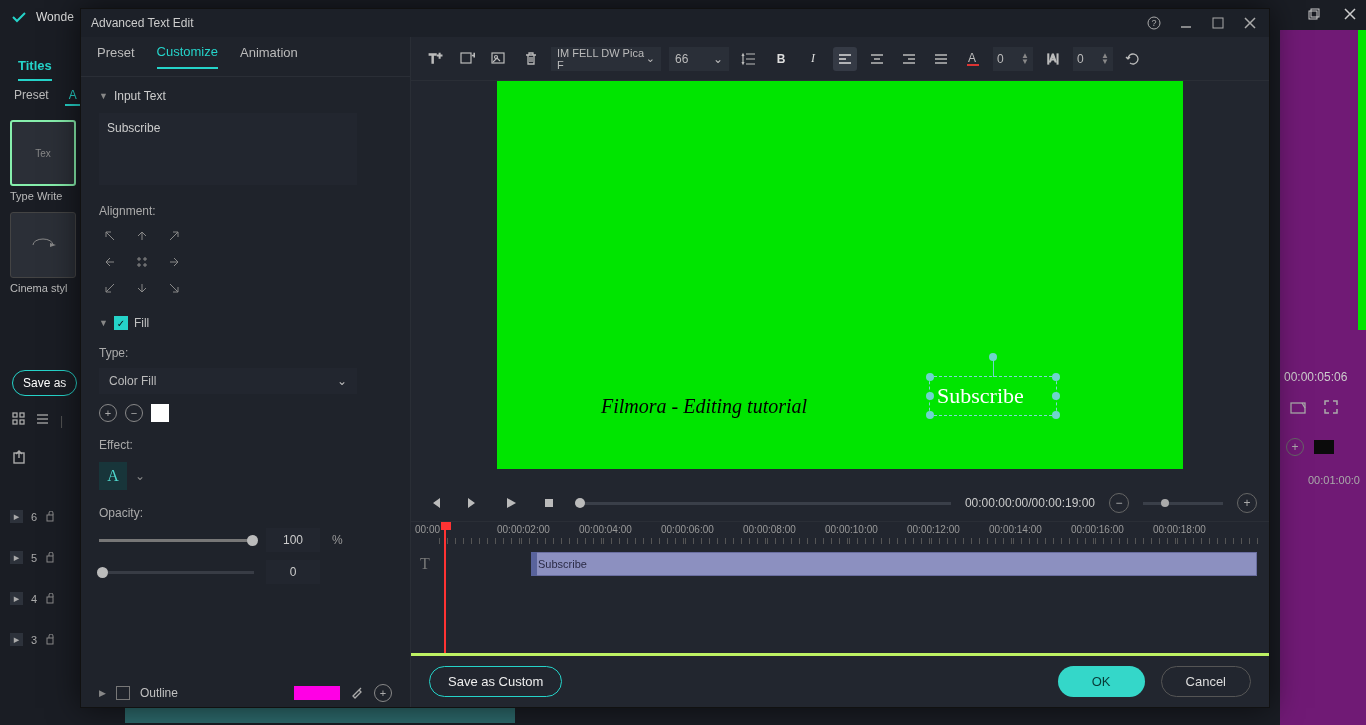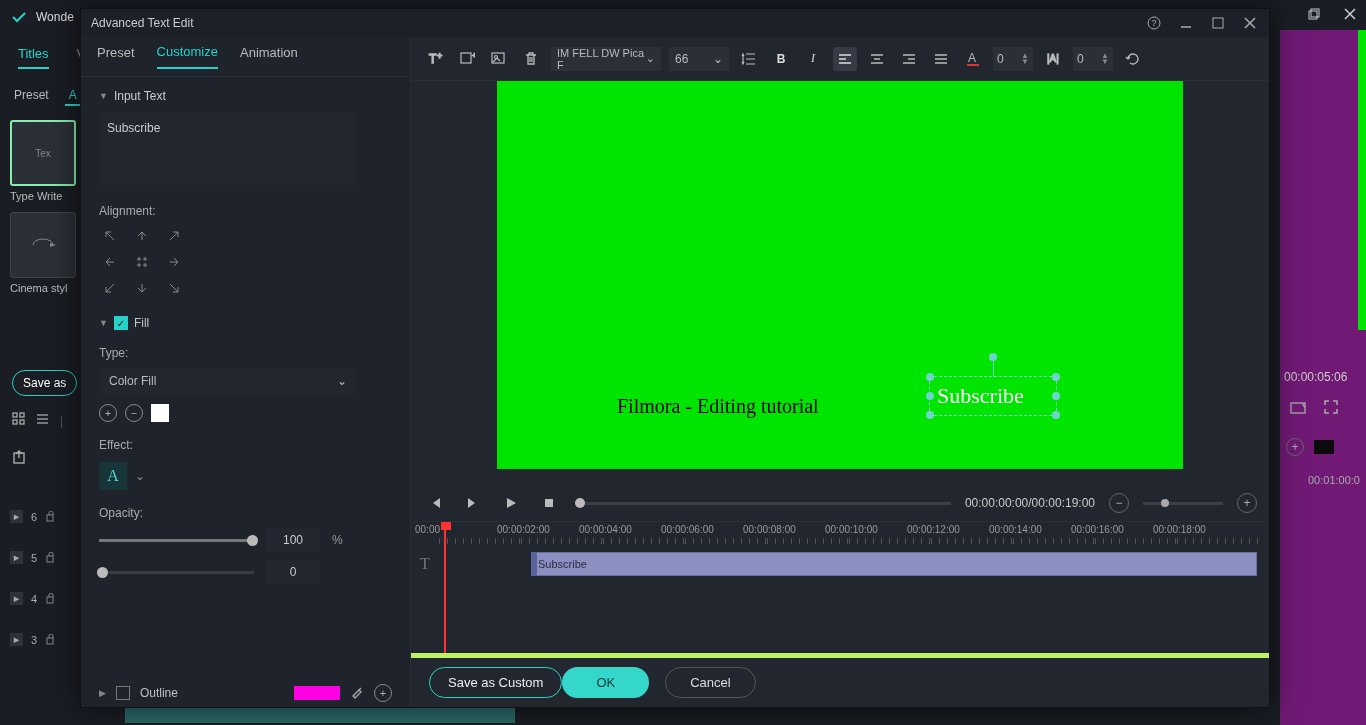--- a/index.html
+++ b/index.html
@@ -5,21 +5,21 @@
 * { box-sizing: border-box; margin: 0; padding: 0; font-family: "Segoe UI", Arial, sans-serif; }
 body { background: #1a1d24; color: #c0c0c0; font-size: 12px; width: 1366px; height: 725px; overflow: hidden; position: relative; }
 
 
 .app-bar { position: absolute; top: 0; left: 0; right: 0; height: 34px; background: #1a1d24; display: flex; align-items: center; }
 .app-bar .logo { width: 18px; height: 18px; margin-left: 10px; display:inline-flex; align-items:center; justify-content:center;}
 .app-bar .appname { margin-left: 8px; color: #ddd; font-size: 12px; }
 .app-win-ctrls { position: absolute; top: 4px; right: 6px; display: flex; gap: 16px; }
 .app-win-ctrls div { width: 20px; height: 20px; display:flex; align-items:center; justify-content:center; color:#ccc; cursor:pointer;}
 
-.main-tabs { position: absolute; top: 46px; left: 18px; display: flex; gap: 28px; font-size: 13px; }
+.main-tabs { position: absolute; top: 58px; left: 18px; display: flex; gap: 28px; font-size: 13px; font-weight: bold; }
 .main-tabs .tab { padding-bottom:6px; color:#999; cursor:pointer;}
 .main-tabs .tab.active { color:#25d3c9; border-bottom: 2px solid #25d3c9; }
 
 .sub-tabs-row { position:absolute; top:86px; left:10px; display:flex; gap:12px; font-size:12px;}
 .sub-tabs-row .sub { color:#bbb; cursor:pointer; padding:2px 4px;}
 .sub-tabs-row .sub.active { color:#25d3c9; border-bottom:2px solid #25d3c9;}
 
 .thumbs { position:absolute; top:120px; left:10px; }
 .thumb { width:66px; height:66px; background:#2b2f37; border:1px solid #444; margin-bottom:4px; display:flex; align-items:center; justify-content:center; font-size:10px; color:#888; border-radius:3px; }
 .thumb.active{ border:2px solid #86efac;}
@@ -84,21 +84,21 @@
 .preview-area{flex:1;display:flex;flex-direction:column;background:#22262f;}
 .text-toolbar{height:44px;display:flex;align-items:center;gap:8px;padding:0 12px;background:#22262f;border-bottom:1px solid #2a2e36;}
 .tb-btn{width:24px;height:24px;display:inline-flex;align-items:center;justify-content:center;cursor:pointer;color:#aaa;}
 .tb-btn.active{background:#353a45;border-radius:3px;}
 .font-select{width:110px;height:24px;background:#2a2f38;display:flex;align-items:center;padding:0 6px;color:#bbb;font-size:11px;cursor:pointer;}
 .size-select{width:60px;height:24px;background:#2a2f38;display:flex;align-items:center;justify-content:space-between;padding:0 6px;color:#bbb;font-size:12px;cursor:pointer;}
 .spinner{width:40px;height:24px;background:#2a2f38;display:flex;align-items:center;padding:0 4px;color:#bbb;font-size:12px;}
 
 .canvas-wrap{flex:1;display:flex;align-items:flex-start;justify-content:center;background:#22262f;padding:0;}
 .canvas{width:686px;height:388px;background:#00e500;position:relative;margin-top:0;}
-.canvas .text1{position:absolute;left:120px;top:314px;font-family:"Times New Roman",serif;font-size:20px;color:#000;}
+.canvas .text1{position:absolute;left:104px;top:314px;font-family:"Times New Roman",serif;font-style:italic;font-size:20px;color:#000;}
 .canvas .sel-box{position:absolute;left:432px;top:295px;width:128px;height:40px;border:1px dashed #7dd6d6;}
 .canvas .sel-box .handle{position:absolute;width:8px;height:8px;background:#6ed4ce;border-radius:50%;}
 .canvas .sel-box .rot{position:absolute;left:50%;top:-24px;width:8px;height:8px;transform:translateX(-50%);background:#6ed4ce;border-radius:50%;}
 .canvas .sel-box .rot-line{position:absolute;left:50%;top:-20px;width:1px;height:20px;background:#6ed4ce;}
 .canvas .sel-text{position:absolute;left:440px;top:302px;font-family:"Times New Roman",serif;font-size:22px;color:#fff;}
 
 .play-bar{height:36px;display:flex;align-items:center;padding:0 12px;gap:14px;background:#22262f;}
 .play-bar .scrub{flex:1;height:3px;background:#3a3f49;position:relative;}
 .play-bar .scrub .sh{width:10px;height:10px;border-radius:50%;background:#bbb;position:absolute;left:0;top:-4px;}
 .play-bar .time{color:#ccc;font-size:12px;}
@@ -108,21 +108,21 @@
 .mini-timeline .ruler{position:absolute;top:0;left:28px;right:10px;height:24px;display:flex;color:#999;font-size:10px;}
 .mini-timeline .ruler .tick{flex:1;position:relative;}
 .mini-timeline .ruler .tick span{position:absolute;left:-24px;top:2px;}
 .mini-timeline .ruler .tick::after{content:"";position:absolute;left:0;top:16px;width:100%;height:6px;background:repeating-linear-gradient(to right,#555 0 1px,transparent 1px 8px);}
 .mini-timeline .tlabel{position:absolute;left:4px;top:32px;width:20px;height:20px;color:#777;font-family:serif;font-size:16px;display:flex;align-items:center;justify-content:center;}
 .mini-timeline .clip{position:absolute;top:30px;left:120px;right:12px;height:24px;background:#8c90c0;border:1px solid #6a6ea0;padding-left:6px;line-height:22px;color:#2b2b46;font-size:11px;}
 .mini-timeline .left-edge{position:absolute;top:30px;left:120px;width:6px;height:24px;background:#59639c;}
 .mini-timeline .playhead{position:absolute;top:0;bottom:0;left:33px;width:0;border-left:2px solid #ff3333;}
 .mini-timeline .playhead::before{content:"";position:absolute;top:0;left:-5px;width:10px;height:8px;background:#ff3333;}
 
-.modal-footer{height:54px;display:flex;align-items:center;padding:0 18px;background:#22262f;border-top:5px solid #bef264;}
+.modal-footer{height:54px;display:flex;align-items:center;justify-content:space-between;padding:0 18px;background:#22262f;border-top:3px solid #bef264;}
 .modal-footer .sc-btn{border:1px solid #25d3c9;background:transparent;color:#eee;border-radius:18px;padding:7px 18px;font-size:13px;cursor:pointer;}
 .modal-footer .right{display:flex;gap:16px;}
 .modal-footer .ok{background:#34d7c9;color:#083b38;border:none;padding:7px 34px;border-radius:18px;font-size:13px;cursor:pointer;}
 .modal-footer .cancel{border:1px solid #555;background:transparent;color:#ddd;border-radius:18px;padding:7px 24px;font-size:13px;cursor:pointer;}
 
 
 .right-strip{position:absolute;top:30px;right:0;width:86px;bottom:0;background:#701a75;}
 .right-strip .green-bar{position:absolute;top:0;right:0;width:8px;height:300px;background:#00e500;}
 .right-strip .tc{position:absolute;top:340px;left:4px;color:#ccc;font-size:12px;}
 .right-strip .icons{position:absolute;top:370px;left:10px;display:flex;gap:18px;}

